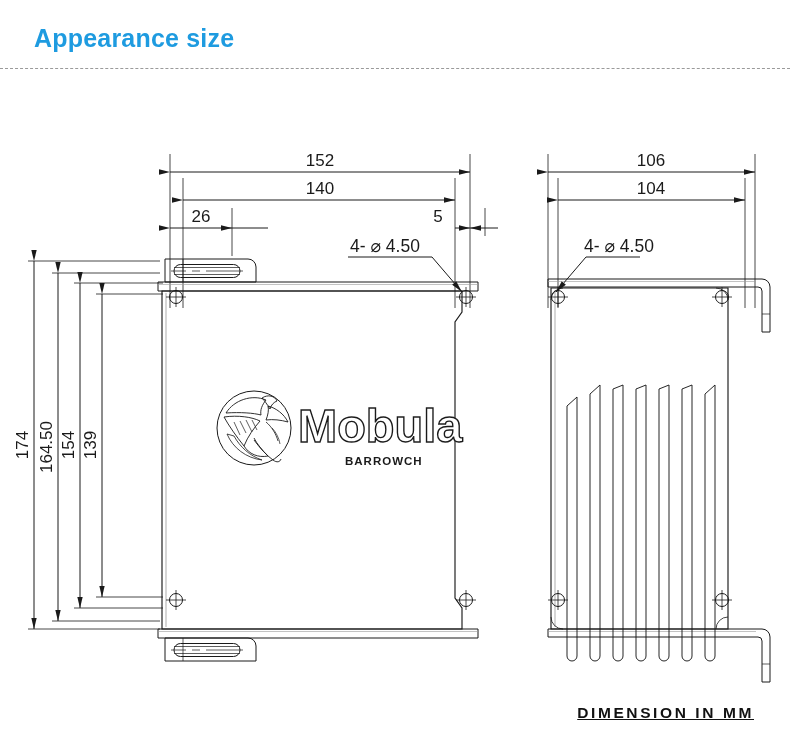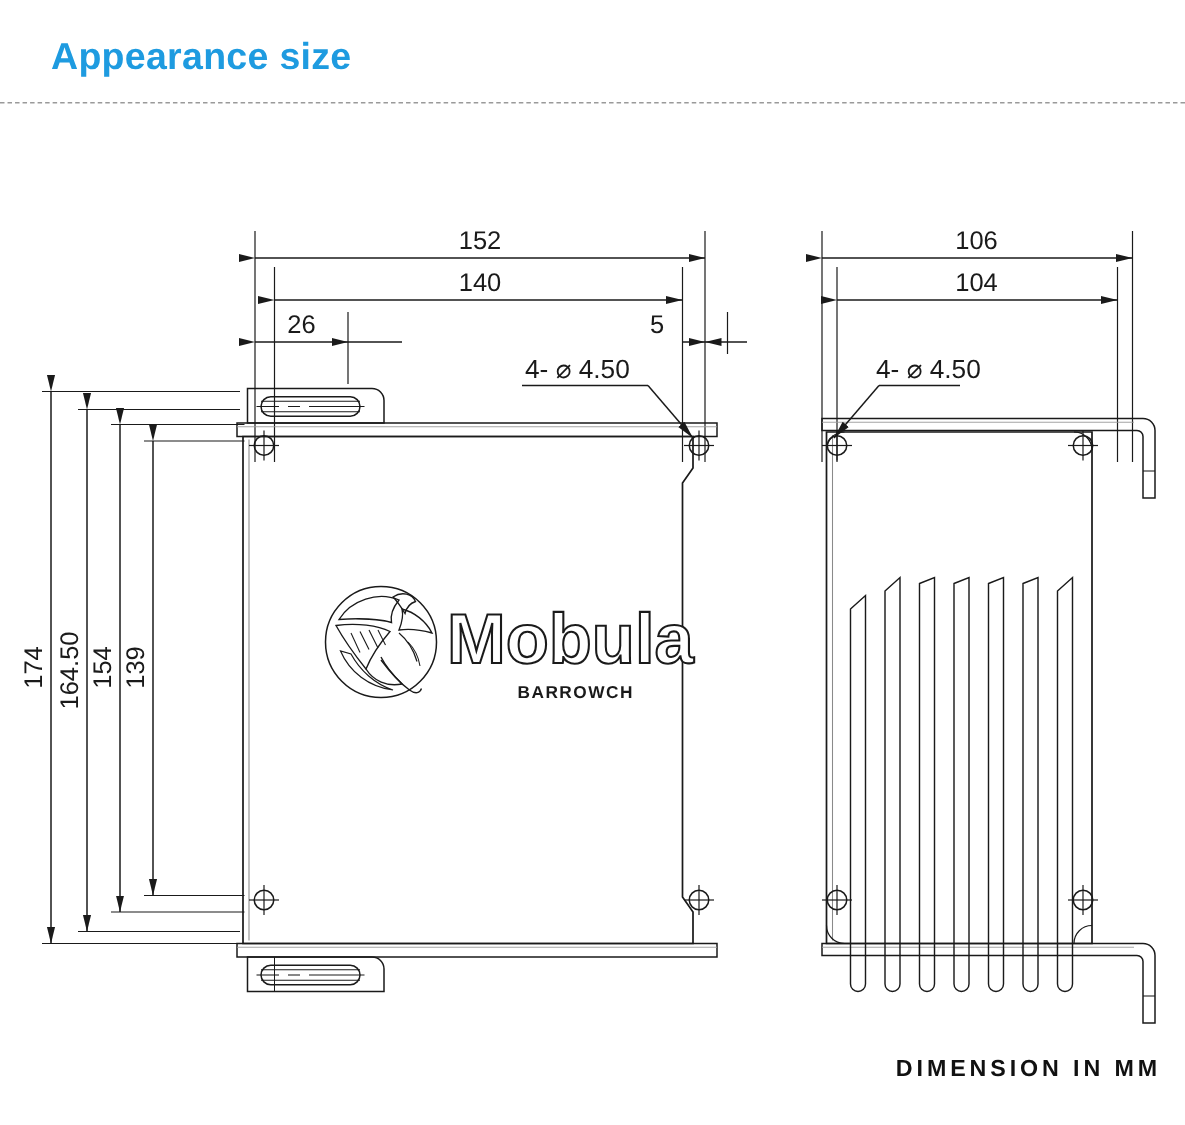--- a/index.html
+++ b/index.html
@@ -36,27 +36,28 @@
   }
   #drawing-area {
     position: absolute;
     left: 0; top: 76px;
     width: 714px;
     height: 674px;
   }
   #drawing-svg { display: block; }
   #footer-note {
     position: absolute;
-    right: 16px;
+    right: 36px;
     bottom: 28px;
     font-size: 15.5px;
     font-weight: bold;
     letter-spacing: 2.6px;
     color: #111111;
     white-space: nowrap;
+    text-decoration: underline;
   }
 </style>
 </head>
 <body>
 
 <div id="root">
 
   <div id="page-title">Appearance size</div>
 
   <div id="title-divider"></div>

